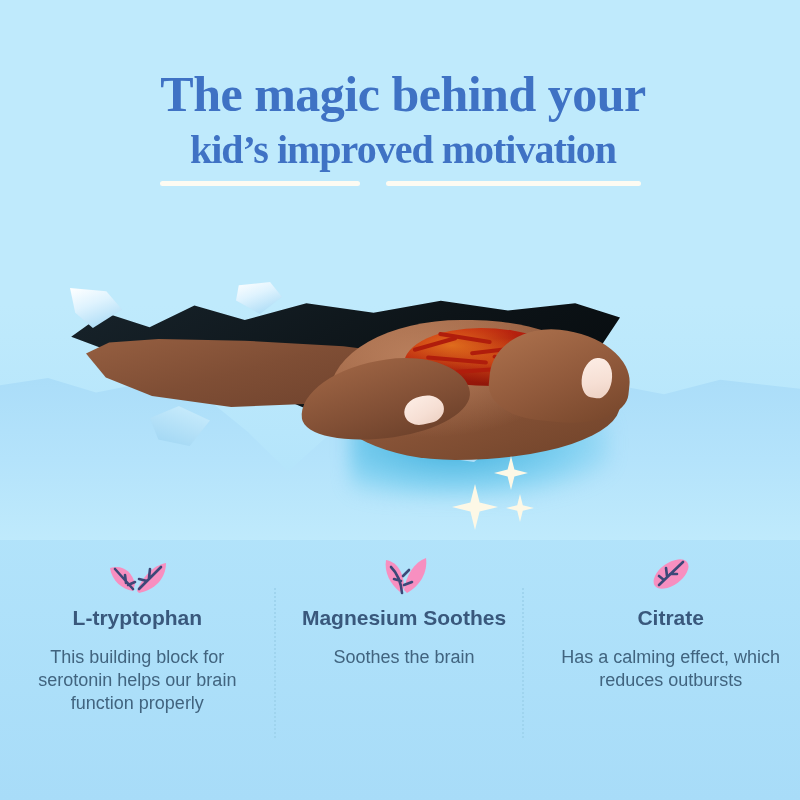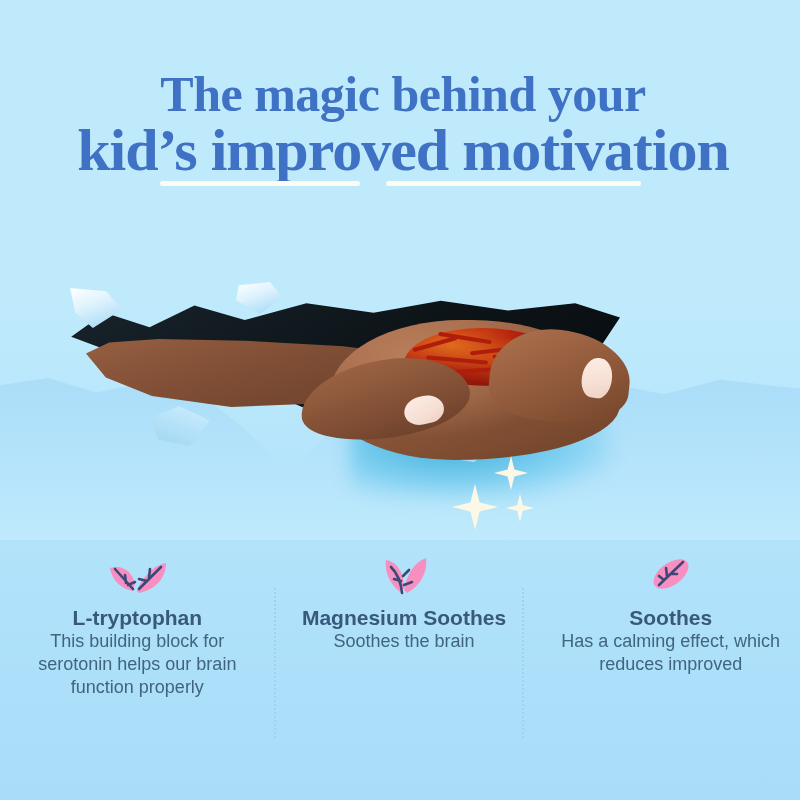--- a/index.html
+++ b/index.html
@@ -27,21 +27,21 @@
     font-weight:bold;
     font-size:50px;
     line-height:56px;
     letter-spacing:-0.5px;
     font-family:Liberation Serif, serif;
   }
   .headline .l1 { display:block; }
   .headline .l2 {
     display:block;
     position:relative;
-    font-size:60px;
+    font-size:40px;
     letter-spacing:-1px;
   }
   .underline-wrap {
     position:absolute;
     top:181px; left:0; right:0;
     height:10px;
     display:flex; justify-content:center; gap:26px;
   }
   .ul-seg { height:5px; border-radius:3px; background:#fdfbf2; }
   .ul-a { width:200px; }
@@ -155,21 +155,21 @@
   }
   .col { flex:1; position:relative; text-align:center; padding:0 14px; }
 
   .leaf-icon { height:44px; display:flex; align-items:center; justify-content:center; }
 
   .ing-title {
     color:#39587c; font-weight:bold; font-size:21px; line-height:24px;
     margin-top:10px;
   }
   .ing-desc {
-    color:#41647f; font-size:18px; line-height:23px; margin-top:0;
+    color:#41647f; font-size:18px; line-height:23px; margin-top:16px;
   }
 
   .divider {
     position:absolute; top:36px; width:0;
     border-left:2px dotted #9fd4ee; height:150px;
   }
   .div-1 { left:270px; }
   .div-2 { left:518px; }
 </style>
 </head>
@@ -242,21 +242,21 @@
       <div class="ing-desc">Soothes the brain</div>
     </div>
 
     <div class="col">
       <div class="leaf-icon">
         <svg width="52" height="44" viewBox="0 0 52 44" aria-hidden="true">
           <ellipse cx="26" cy="22" rx="20" ry="11" fill="#f78fc0" transform="rotate(-36 26 22)"></ellipse>
           <path d="M14 33 L38 10 M22 24 L21 16 M25 22 L32 22 M19 28 L14 24" stroke="#3c4878" stroke-width="2.6" fill="none" stroke-linecap="round"></path>
         </svg>
       </div>
-      <div class="ing-title">Soothes</div>
-      <div class="ing-desc">Has a calming effect, which reduces improved</div>
+      <div class="ing-title">Citrate</div>
+      <div class="ing-desc">Has a calming effect, which reduces outbursts</div>
     </div>
 
     <div class="divider div-1"></div>
     <div class="divider div-2"></div>
   </div>
 
 </div>
 
 </body></html>

